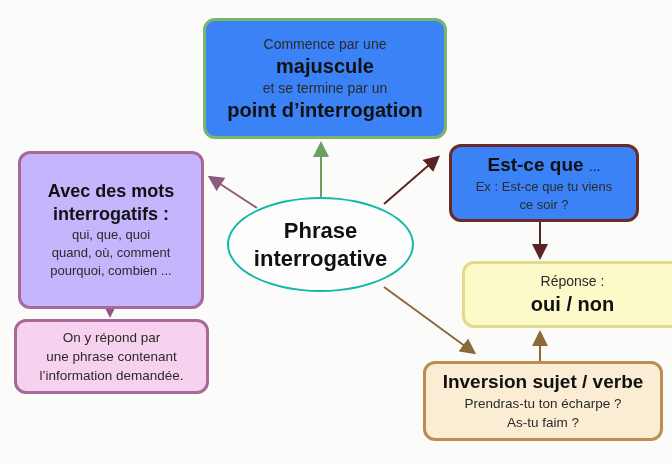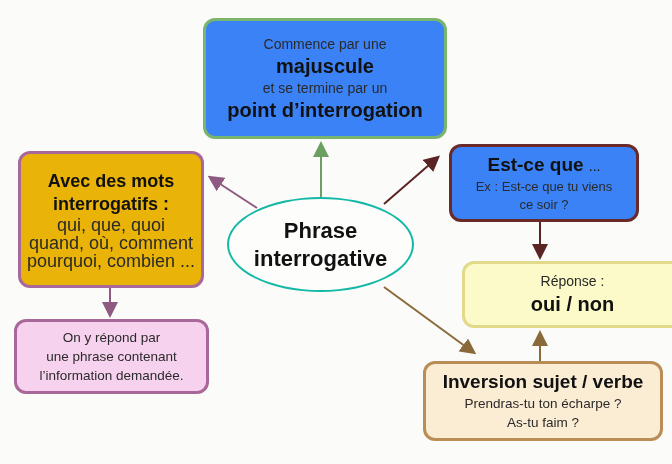--- a/index.html
+++ b/index.html
@@ -16,23 +16,23 @@
     display:flex; flex-direction:column; justify-content:center; align-items:center;
   }
   .light { font-weight:normal; color:#2a2a2a; }
   .bold { font-weight:bold; color:#111; }
   #green-box { left:203px; top:18px; width:244px; height:121px; background:#3b82f6; border-color:#7ab56d; }
   #green-box .l1 { font-size:14px; line-height:18px; }
   #green-box .l2 { font-size:20px; line-height:26px; }
   #green-box .l3 { font-size:14px; line-height:18px; }
   #green-box .l4 { font-size:20px; line-height:26px; }
 
-  #pink-box { left:18px; top:151px; width:186px; height:137px; background:#eab308; border-color:#a8699a; }
+  #pink-box { left:18px; top:151px; width:186px; height:158px; background:#c4b5fd; border-color:#a8699a; }
   #pink-box .h { font-size:18px; line-height:23px; }
-  #pink-box .t { font-size:18px; line-height:18px; }
+  #pink-box .t { font-size:13px; line-height:18px; }
 
   #pink-box2 { left:14px; top:319px; width:195px; height:75px; background:#f7d2ee; border-color:#a8699a; }
   #pink-box2 .t { font-size:13.5px; line-height:19px; }
 
   #red-box { left:449px; top:144px; width:190px; height:78px; background:#3b82f6; border-color:#6b2a2a; }
   #red-box .h { font-size:19px; line-height:24px; }
   #red-box .h .dots { font-weight:normal; font-size:14px; }
   #red-box .t { font-size:13px; line-height:18px; }
 
   #yellow-box { left:462px; top:261px; width:221px; height:67px; background:#fbfac8; border-color:#e2d98a; }

